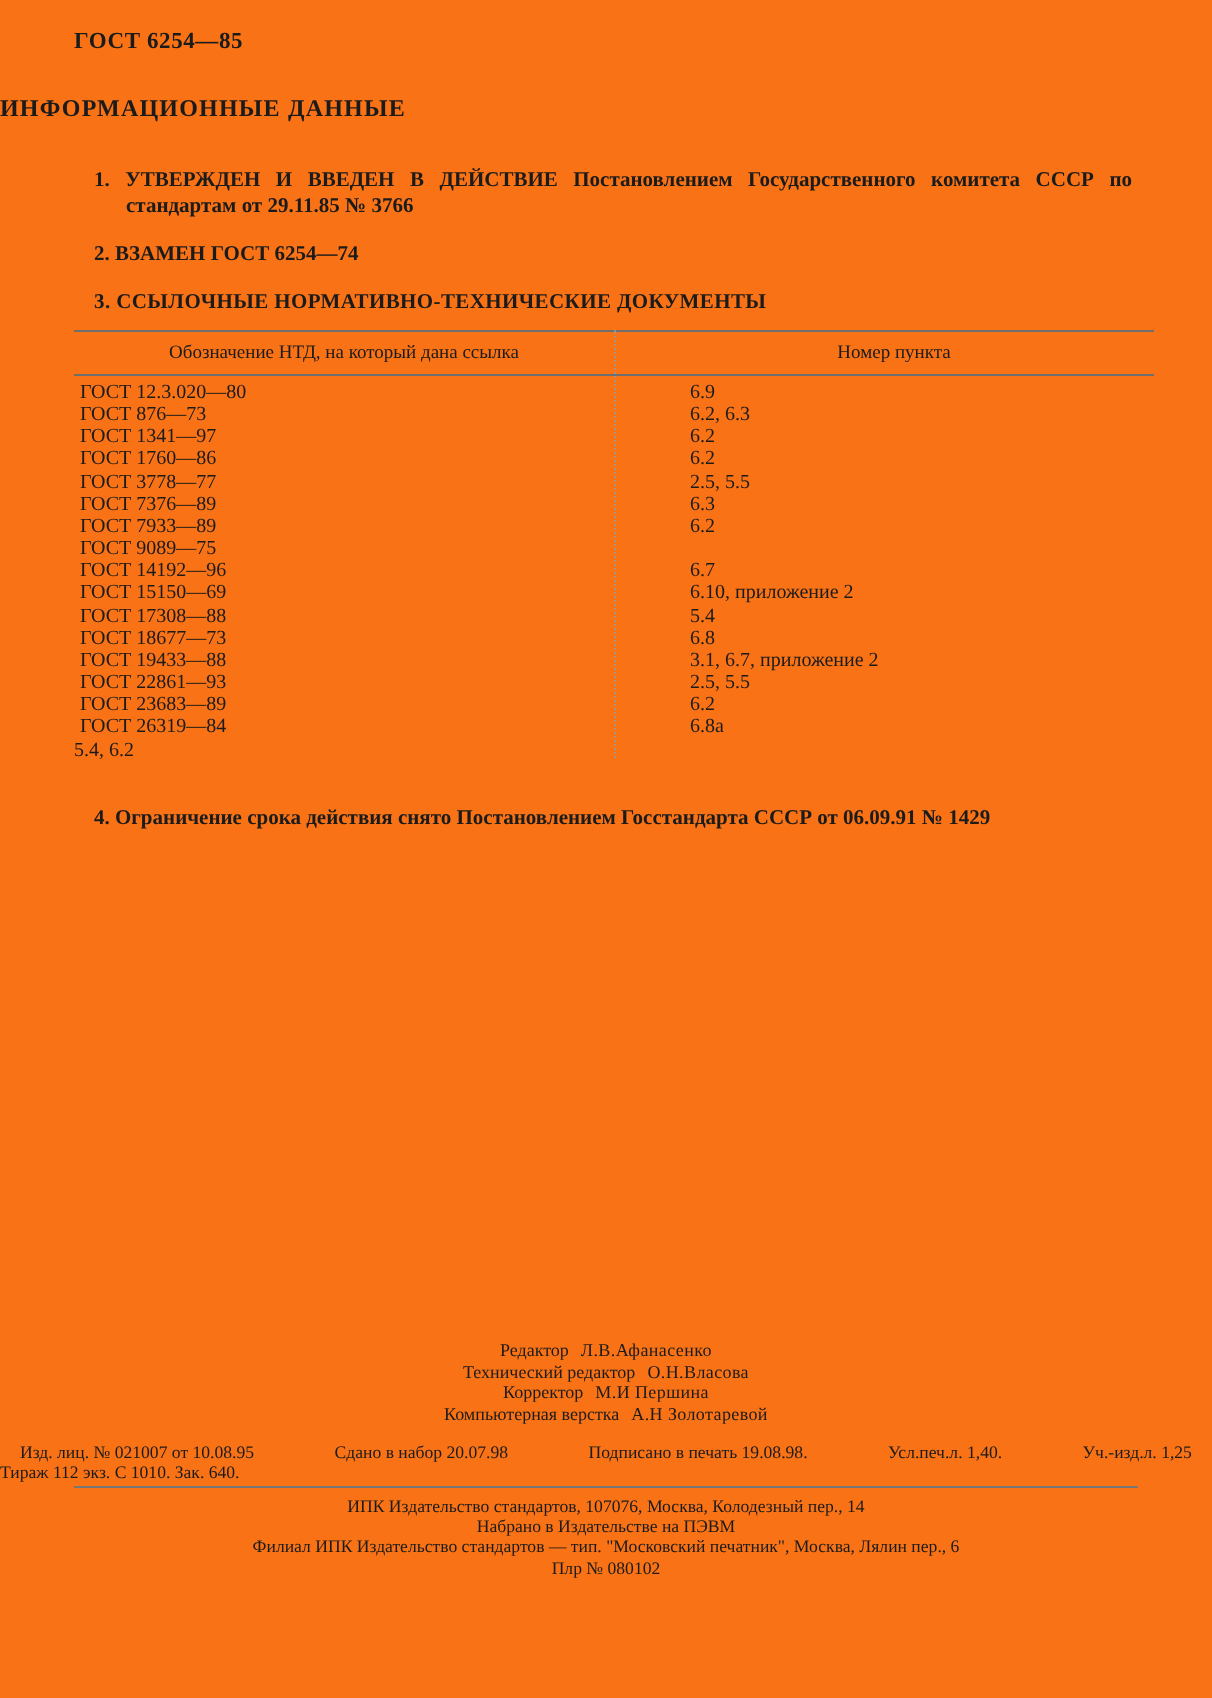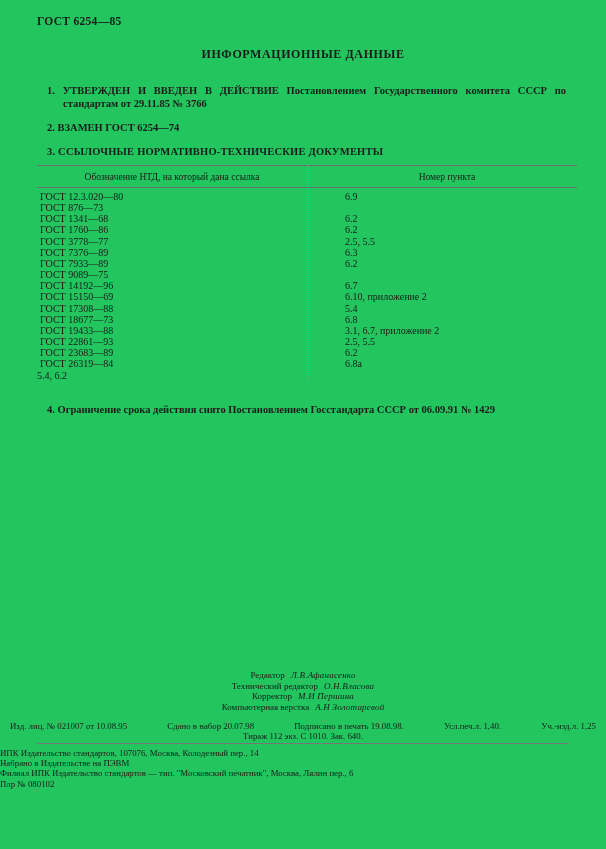--- a/index.html
+++ b/index.html
@@ -2,50 +2,50 @@
 <html lang="ru"><head>
 <meta charset="utf-8">
 <style>
   html,body{margin:0;padding:0;}
   body{
     width:606px;height:849px;background:#ffffff;
     font-family:"Liberation Serif","DejaVu Serif",serif;
     color:#1b1b1b;
     -webkit-font-smoothing:antialiased;
   }
-  .page{position:relative;width:606px;height:849px;overflow:hidden;background:#22c55e;}
+  .page{position:relative;width:606px;height:849px;overflow:hidden;background:#f97316;}
 
   .doc-code{position:absolute;left:37px;top:15px;font-size:11.5px;font-weight:bold;letter-spacing:0.3px;}
-  .main-title{position:absolute;top:47px;left:0;width:100%;text-align:center;font-size:12px;font-weight:bold;letter-spacing:0.6px;}
+  .main-title{position:absolute;top:47px;left:0;width:100%;text-align:left;font-size:12px;font-weight:bold;letter-spacing:0.6px;}
 
   .item{position:absolute;left:37px;right:30px;margin:10px;font-size:10.5px;font-weight:bold;line-height:12.5px;padding-left:16px;text-indent:-16px;}
   .item.justify{text-align:justify;}
   .item-1{top:75px;}
   .item-2{top:112px;}
   .item-3{top:136px;letter-spacing:0.2px;}
   .item-4{top:394px;}
   .item-5{top:419px;}
 
   .ntd-table{position:absolute;left:37px;top:165px;width:540px;}
   .ntd-table::before{content:"";position:absolute;left:270px;top:0;bottom:2px;border-left:1px dotted #9a9a9a;opacity:.8;}
   .ntd-head{display:flex;border-top:1px solid #6e6e6e;border-bottom:1px solid #6e6e6e;padding:6px 0 5px;font-size:9.5px;gap:10px;}
   .ntd-head .hc1{width:270px;text-align:center;}
   .ntd-head .hc2{flex:1;text-align:center;}
   .ntd-body{padding-top:3px;font-size:10px;line-height:11.15px;}
   .ntd-row{display:flex;align-items:flex-end;}
   .ntd-row .c1{width:308px;padding-left:3px;box-sizing:border-box;}
   .ntd-row .c2{flex:1;}
 
   .credits{position:absolute;top:670px;left:0;width:100%;text-align:center;font-size:9px;line-height:10.6px;}
-  .credit-name{font-style:italic;margin-left:6px;letter-spacing:0.2px;}
+  .credit-name{margin-left:6px;letter-spacing:0.2px;}
 
   .imprint-line1{position:absolute;top:721px;left:10px;right:10px;display:flex;justify-content:space-between;font-size:8.8px;align-items:flex-end;}
-  .imprint-line2{position:absolute;top:731px;left:0;width:100%;text-align:center;font-size:8.8px;}
+  .imprint-line2{position:absolute;top:731px;left:0;width:100%;font-size:8.8px;}
   .imprint-rule{position:absolute;top:743px;left:37px;width:532px;border-top:1px solid #777;}
-  .imprint-center{position:absolute;left:0;width:100%;font-size:8.8px;}
+  .imprint-center{position:absolute;left:0;width:100%;text-align:center;font-size:8.8px;}
   .pub-line{top:748px;}
   .typeset-line{top:758px;}
   .branch-line{top:768px;}
   .plr-line{top:779px;}
 </style>
 </head>
 <body>
 
 <div class="page">
 
@@ -64,23 +64,24 @@
       <div class="hc1">Обозначение НТД, на который дана ссылка</div>
       <div class="hc2">Номер пункта</div>
     </div>
     <div class="ntd-body">
         <div class="ntd-row">
           <span class="c1">ГОСТ 12.3.020—80</span>
           <span class="c2">6.9</span>
         </div>
         <div class="ntd-row">
           <span class="c1">ГОСТ 876—73</span>
+          <span class="c2">6.2, 6.3</span>
         </div>
         <div class="ntd-row">
-          <span class="c1">ГОСТ 1341—68</span>
+          <span class="c1">ГОСТ 1341—97</span>
           <span class="c2">6.2</span>
         </div>
         <div class="ntd-row">
           <span class="c1">ГОСТ 1760—86</span>
           <span class="c2">6.2</span>
         </div>
         <div class="ntd-row">
           <span class="c1">ГОСТ 3778—77</span>
           <span class="c2">2.5, 5.5</span>
         </div>

